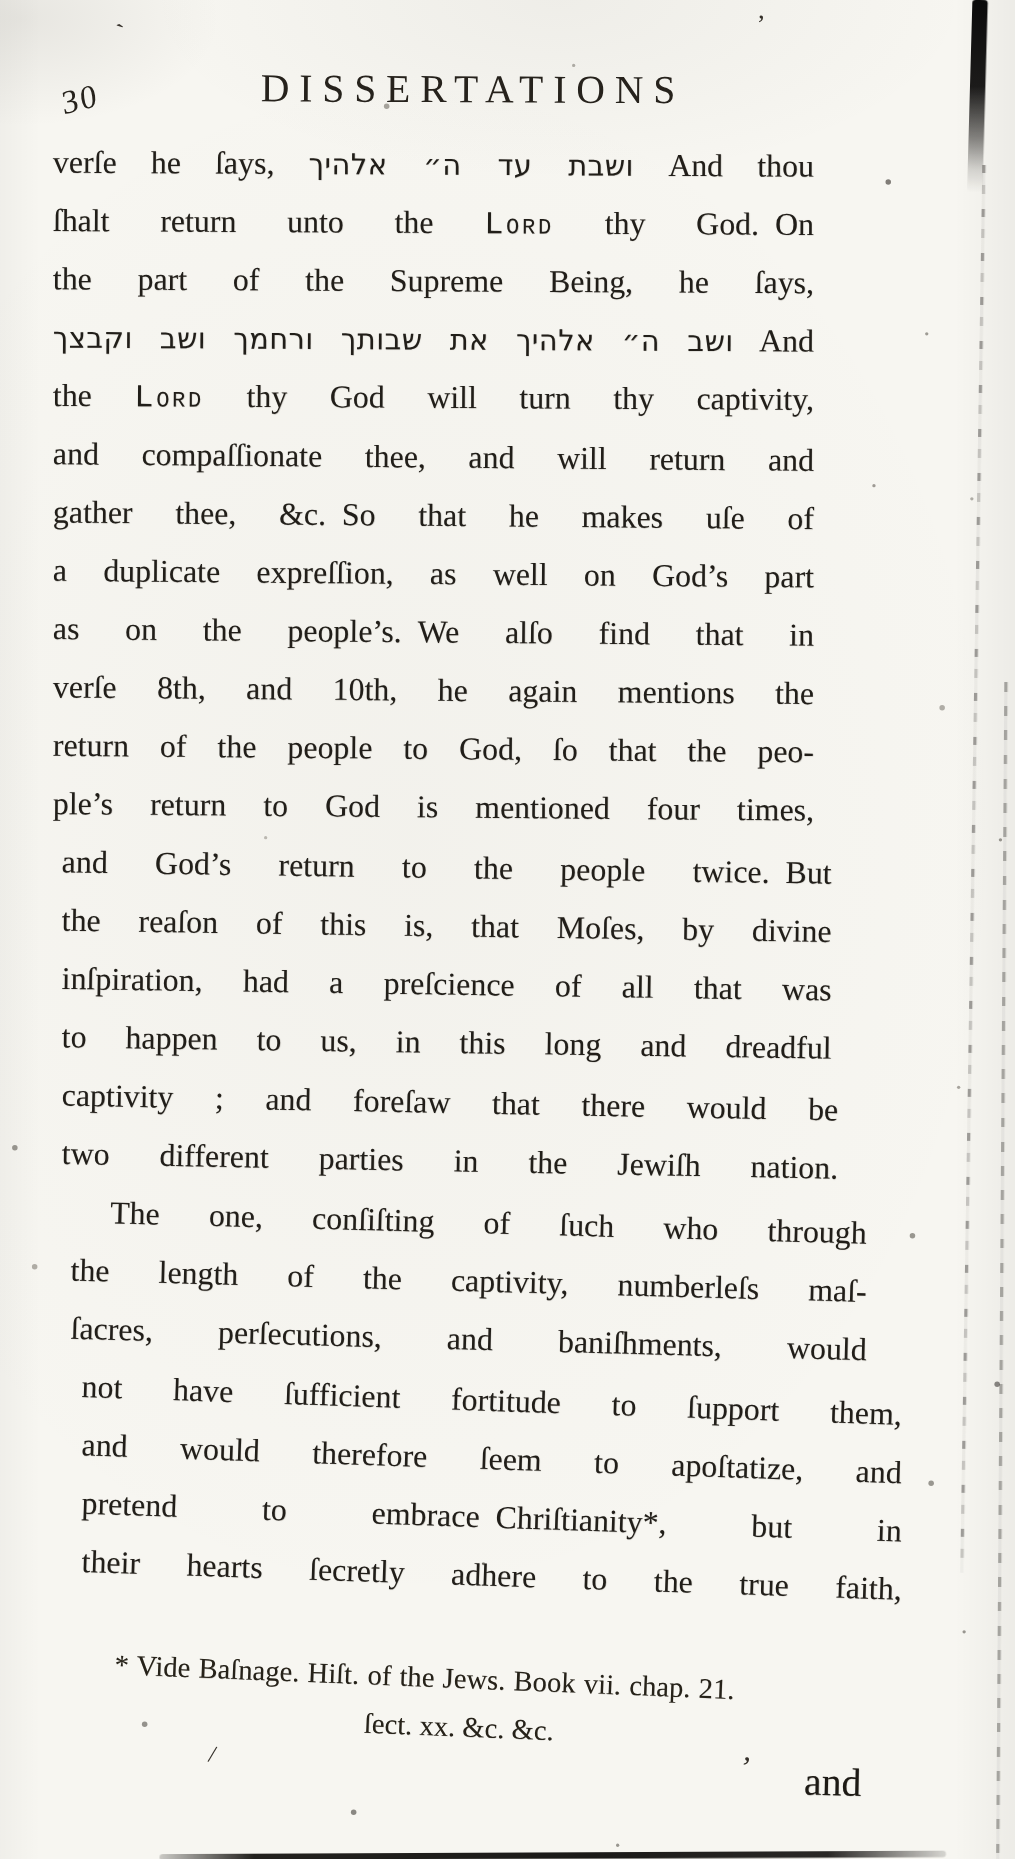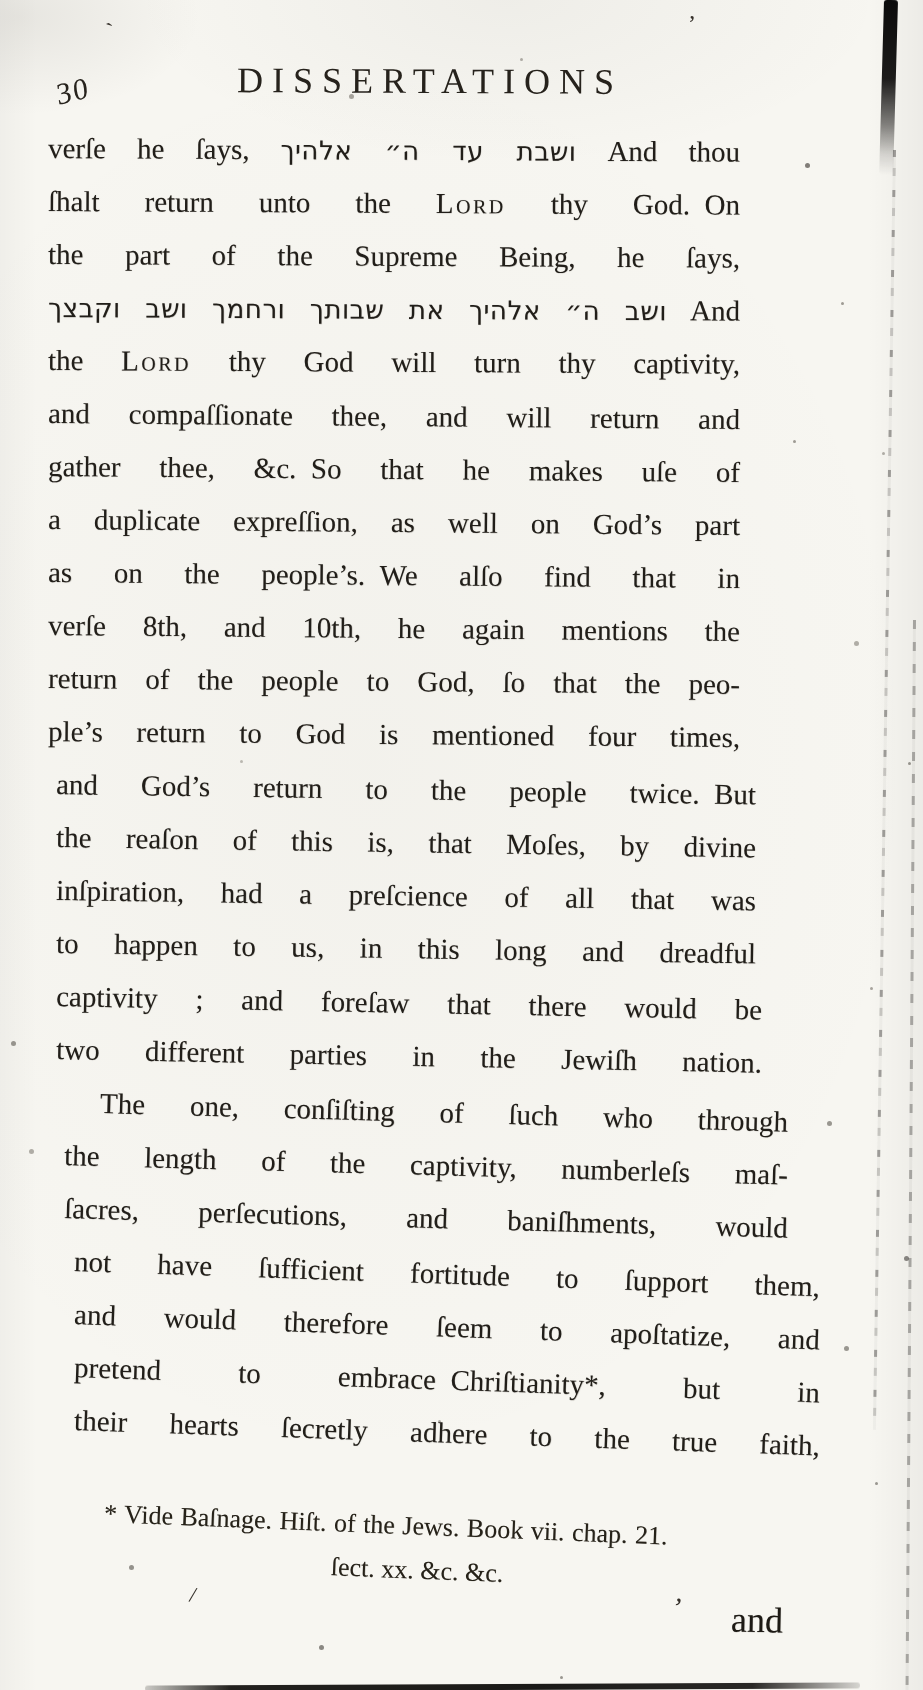--- a/index.html
+++ b/index.html
@@ -34,21 +34,21 @@
     text-justify:inter-word;word-spacing:2.5px;height:53px;
     transform-origin:0 60%;width:692px;
   }
   .line.indent{text-indent:36px;}
   .line:nth-child(-n+5){transform:rotate(.30deg);}
   .line:nth-child(n+6):nth-child(-n+12){transform:rotate(.50deg);}
   .line:nth-child(n+13):nth-child(-n+16){transform:rotate(.85deg);margin-left:8px;width:700px;}
   .line:nth-child(n+17):nth-child(-n+18){transform:rotate(1.10deg);margin-left:8px;width:706px;}
   .line:nth-child(n+19):nth-child(-n+21){transform:rotate(1.55deg);margin-left:16px;width:724px;}
   .line:nth-child(n+22){transform:rotate(1.95deg);margin-left:26px;width:746px;}
-  .sc{font-variant:small-caps;letter-spacing:2.5px;}
+  .sc{font-variant:small-caps;letter-spacing:2.5px;font-family:Liberation Mono, monospace;}
   .heb{
     font-family:"DejaVu Sans","Liberation Sans",sans-serif;
     direction:rtl;unicode-bidi:isolate;font-size:.90em;letter-spacing:.5px;
   }
   .footnote{
     position:absolute;left:105px;top:1492px;width:690px;font-size:26px;line-height:44px;
     transform:rotate(2.3deg);transform-origin:0 0;color:#262219;
     text-shadow:.3px .3px .6px rgba(45,40,32,.3);
   }
   .fn1{white-space:nowrap;word-spacing:1px;}

